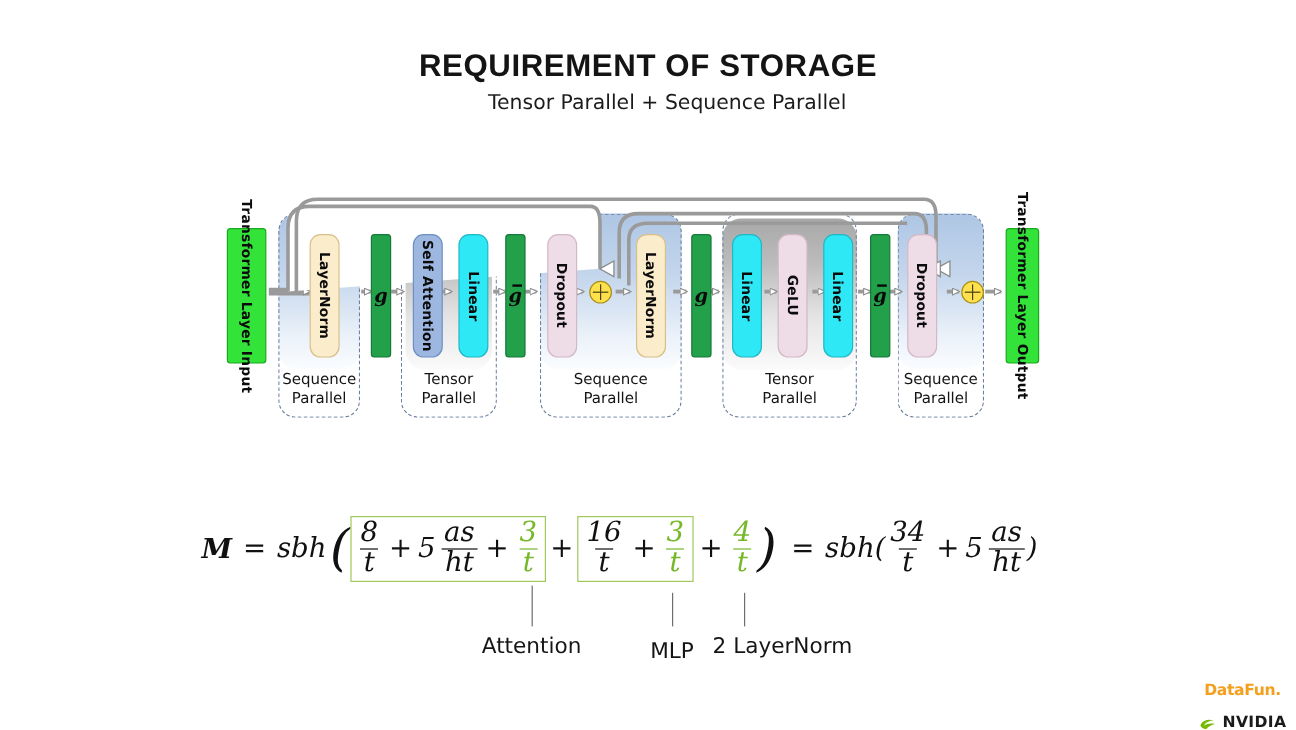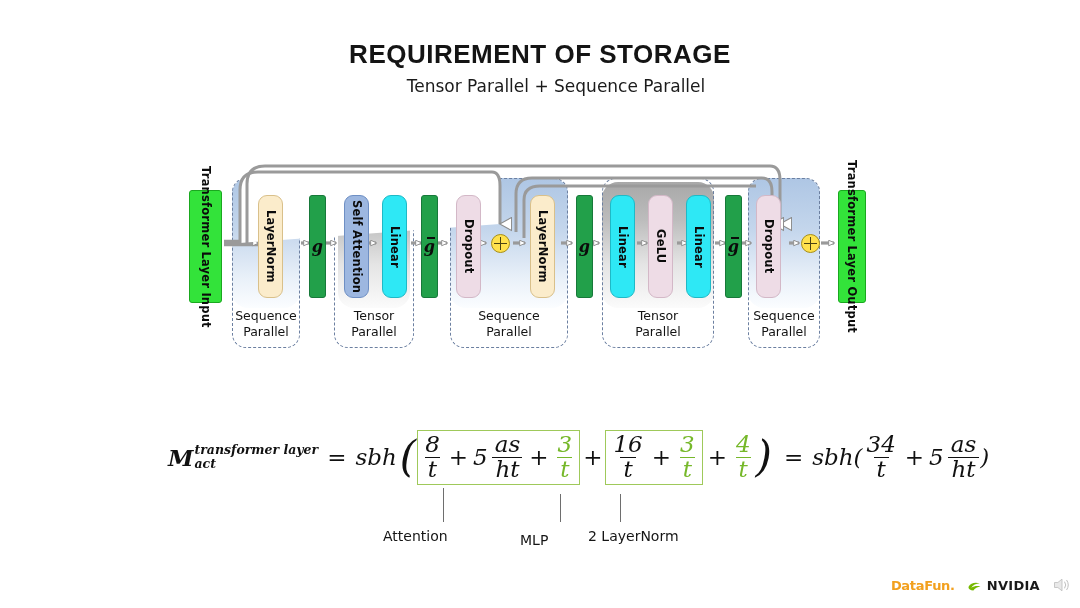--- a/index.html
+++ b/index.html
@@ -101,26 +101,26 @@
   .frac { display:inline-flex; flex-direction:column; align-items:center;
           vertical-align:middle; line-height:1.04; margin:0 1px; }
   .frac .num { padding:0 3px; }
   .frac .den { padding:0 3px; border-top:1.7px solid currentColor; }
   .green { color:#76b82a; }
   .hlbox { border:1.6px solid #9fc95a; padding:2px 3px 2px 3px; display:inline-flex;
            align-items:center; }
   .annot-line { position:absolute; width:1.4px; background:#6e6e6e; }
   .annot-text {
     position:absolute; font-family:"DejaVu Sans", sans-serif;
-    font-size:14px; color:#151515; white-space:nowrap; 
+    font-size:18px; color:#151515; white-space:nowrap; text-align:center;
   }
 
   
   #logos { position:absolute; right:8px; bottom:6px; height:34px; display:flex;
-           align-items:center; gap:12px; }
+           align-items:center; gap:12px;flex-direction:column; }
   .logo-datafun {
     font-family:"DejaVu Sans", sans-serif; font-size:13px; font-weight:bold;
     color:#f2a01e; letter-spacing:-0.3px; white-space:nowrap;
   }
   .logo-nvidia {
     font-family:"DejaVu Sans", sans-serif; font-size:13px; font-weight:bold;
     color:#1a1a1a; letter-spacing:0.3px; display:flex; align-items:flex-end; gap:3px;
     white-space:nowrap;
   }
   .nv-eye { width:17px; height:12px; }
@@ -272,25 +272,20 @@
     <span>Transformer Layer Output</span>
   </div>
 </div>
 
 <div id="formula">
 
   <div class="fm" style="left:168px; top:30px; font-size:23px; display:flex; align-items:center; white-space:nowrap;">
 
     <span style="display:inline-flex; align-items:center; font-weight:bold;">
       <span class="math" style="font-size:23px;">M</span>
-      <span style="display:inline-flex; flex-direction:column; justify-content:center;
-                   font-size:12.5px; line-height:1.15; margin-left:1px;">
-        <span class="math">transformer layer</span>
-        <span class="math">act</span>
-      </span>
     </span>
 
     <span class="math" style="margin:0 9px;">=</span>
     <span class="math">sbh</span>
     <span class="math" style="font-size:42px; margin:0 1px 0 3px; line-height:0.78;">(</span>
 
     <span class="hlbox">
       <span class="frac math">
         <span class="num">8</span>
         <span class="den">t</span>

